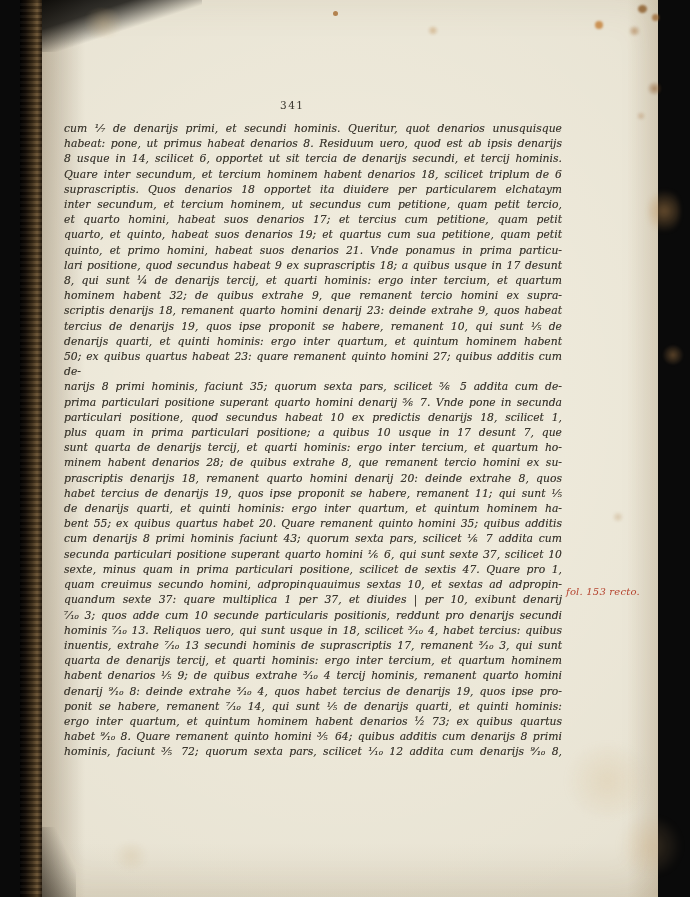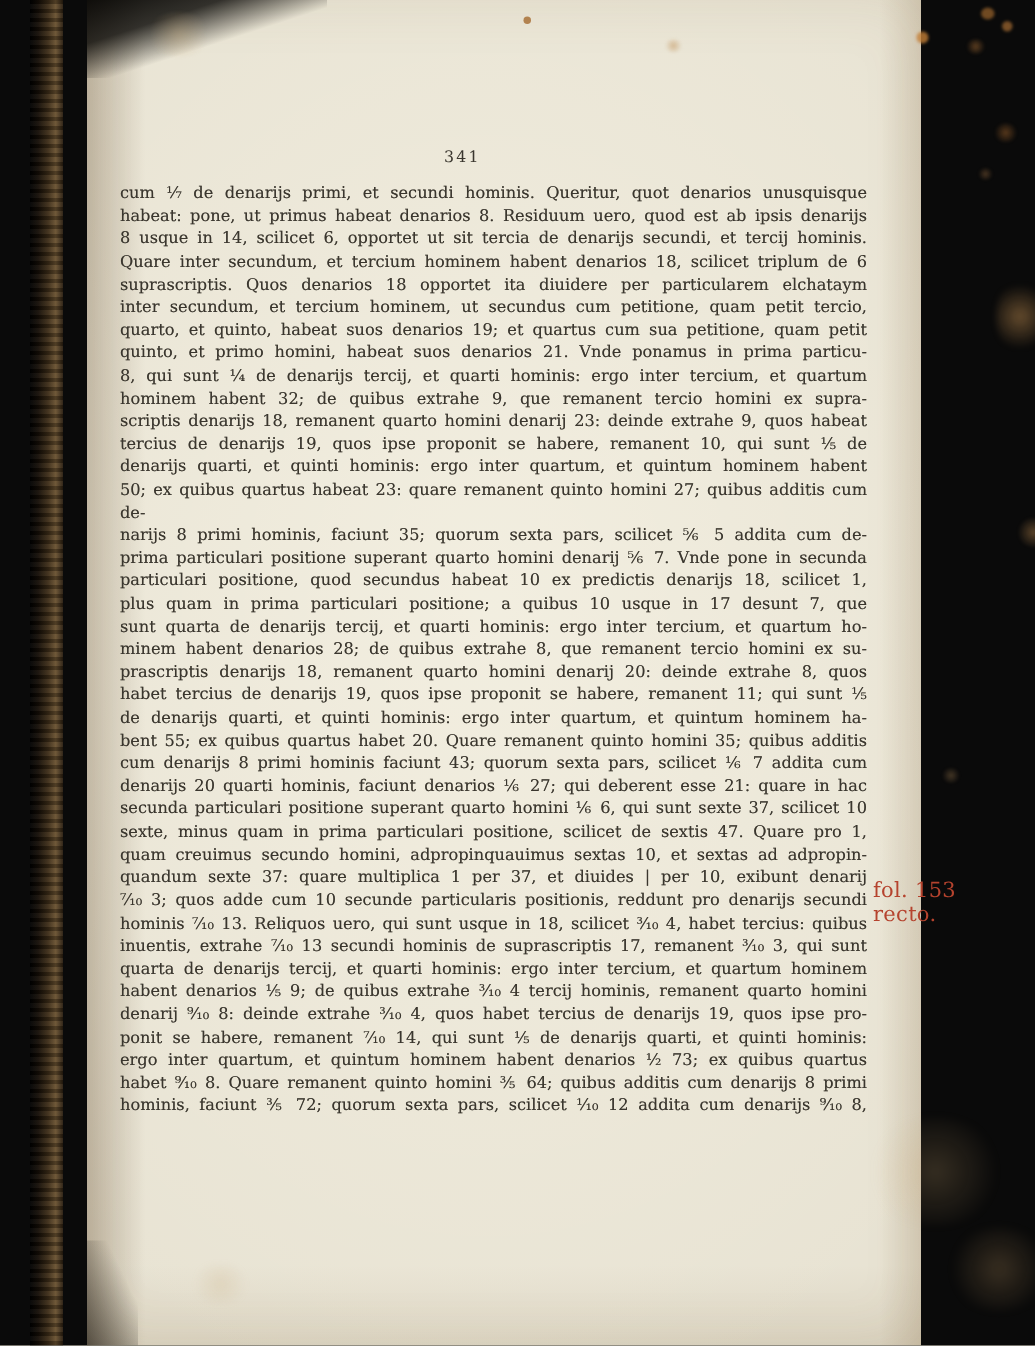--- a/index.html
+++ b/index.html
@@ -15,21 +15,21 @@
   
   .spine {
     position: absolute; left: 20px; top: 0; width: 22px; height: 100%;
     background:
       repeating-linear-gradient(to bottom, rgba(0,0,0,0.25) 0 3px, rgba(255,255,255,0.04) 3px 6px),
       linear-gradient(to right, #000 0%, #150e07 25%, #3d2d18 55%, #6a5231 78%, #2b1f11 100%);
   }
 
   
   .page {
-    position: absolute; left: 58px; top: 0; width: 556px; height: 897px;
+    position: absolute; left: 42px; top: 0; width: 616px; height: 897px;
     background-color: #e8e3d3;
     background-image:
       radial-gradient(ellipse 120% 95% at 48% 45%, rgba(255,252,240,0.45), rgba(0,0,0,0) 65%),
       linear-gradient(to right, rgba(90,65,35,0.30), rgba(90,65,35,0) 7%),
       linear-gradient(to left, rgba(130,100,60,0.18), rgba(130,100,60,0) 5%),
       linear-gradient(to top, rgba(120,95,55,0.10), rgba(120,95,55,0) 6%);
     box-shadow: inset 0 0 40px rgba(120,95,55,0.12);
   }
 
   .corner-shadow-tl {
@@ -70,25 +70,26 @@
     position: absolute; left: 22px; top: 121px; width: 498px;
     color: #3a362e;
     font-size: 10.8px;
     line-height: 15.2px;
     text-shadow: 0 0 0.4px rgba(58,54,46,0.55);
   }
   .line {
     text-align: justify;
     text-align-last: justify;
     white-space: normal;
+    font-style: italic;
   }
 
   .margin-note {
     position: absolute; left: 524px; top: 586px; width: 92px;
-    font-size: 14px; 
+    font-size: 10px; font-style: italic;
     color: #b5432e;
     letter-spacing: 0.2px;
   }
 </style>
 </head>
 <body>
 
 <div class="scan">
   <div class="spine"></div>
 
@@ -114,40 +115,41 @@
 
     <div class="page-number">341</div>
 
     <div class="body-text">
         <div class="line">cum ¹⁄₇ de denarijs primi, et secundi hominis. Queritur, quot denarios unusquisque</div>
         <div class="line">habeat: pone, ut primus habeat denarios 8. Residuum uero, quod est ab ipsis denarijs</div>
         <div class="line">8 usque in 14, scilicet 6, opportet ut sit tercia de denarijs secundi, et tercij hominis.</div>
         <div class="line">Quare inter secundum, et tercium hominem habent denarios 18, scilicet triplum de 6</div>
         <div class="line">suprascriptis. Quos denarios 18 opportet ita diuidere per particularem elchataym</div>
         <div class="line">inter secundum, et tercium hominem, ut secundus cum petitione, quam petit tercio,</div>
+        <div class="line">et quarto homini, habeat suos denarios 17; et tercius cum petitione, quam petit</div>
         <div class="line">quarto, et quinto, habeat suos denarios 19; et quartus cum sua petitione, quam petit</div>
         <div class="line">quinto, et primo homini, habeat suos denarios 21. Vnde ponamus in prima particu-</div>
+        <div class="line">lari positione, quod secundus habeat 9 ex suprascriptis 18; a quibus usque in 17 desunt</div>
         <div class="line">8, qui sunt ¼ de denarijs tercij, et quarti hominis: ergo inter tercium, et quartum</div>
         <div class="line">hominem habent 32; de quibus extrahe 9, que remanent tercio homini ex supra-</div>
         <div class="line">scriptis denarijs 18, remanent quarto homini denarij 23: deinde extrahe 9, quos habeat</div>
         <div class="line">tercius de denarijs 19, quos ipse proponit se habere, remanent 10, qui sunt ⅕ de</div>
         <div class="line">denarijs quarti, et quinti hominis: ergo inter quartum, et quintum hominem habent</div>
         <div class="line">50; ex quibus quartus habeat 23: quare remanent quinto homini 27; quibus additis cum de-</div>
         <div class="line">narijs 8 primi hominis, faciunt 35; quorum sexta pars, scilicet ⅚ 5 addita cum de-</div>
         <div class="line">prima particulari positione superant quarto homini denarij ⅚ 7. Vnde pone in secunda</div>
         <div class="line">particulari positione, quod secundus habeat 10 ex predictis denarijs 18, scilicet 1,</div>
         <div class="line">plus quam in prima particulari positione; a quibus 10 usque in 17 desunt 7, que</div>
         <div class="line">sunt quarta de denarijs tercij, et quarti hominis: ergo inter tercium, et quartum ho-</div>
         <div class="line">minem habent denarios 28; de quibus extrahe 8, que remanent tercio homini ex su-</div>
         <div class="line">prascriptis denarijs 18, remanent quarto homini denarij 20: deinde extrahe 8, quos</div>
         <div class="line">habet tercius de denarijs 19, quos ipse proponit se habere, remanent 11; qui sunt ⅕</div>
         <div class="line">de denarijs quarti, et quinti hominis: ergo inter quartum, et quintum hominem ha-</div>
         <div class="line">bent 55; ex quibus quartus habet 20. Quare remanent quinto homini 35; quibus additis</div>
         <div class="line">cum denarijs 8 primi hominis faciunt 43; quorum sexta pars, scilicet ⅙ 7 addita cum</div>
-        <div class="line">denarijs 20 quarti hominis, faciunt denarios ⅙ 27; qui deberent esse 21: quare in hac</div>
         <div class="line">secunda particulari positione superant quarto homini ⅙ 6, qui sunt sexte 37, scilicet 10</div>
         <div class="line">sexte, minus quam in prima particulari positione, scilicet de sextis 47. Quare pro 1,</div>
         <div class="line">quam creuimus secundo homini, adpropinquauimus sextas 10, et sextas ad adpropin-</div>
         <div class="line">quandum sexte 37: quare multiplica 1 per 37, et diuides | per 10, exibunt denarij</div>
         <div class="line">⁷⁄₁₀ 3; quos adde cum 10 secunde particularis positionis, reddunt pro denarijs secundi</div>
         <div class="line">hominis ⁷⁄₁₀ 13. Reliquos uero, qui sunt usque in 18, scilicet ³⁄₁₀ 4, habet tercius: quibus</div>
         <div class="line">inuentis, extrahe ⁷⁄₁₀ 13 secundi hominis de suprascriptis 17, remanent ³⁄₁₀ 3, qui sunt</div>
         <div class="line">quarta de denarijs tercij, et quarti hominis: ergo inter tercium, et quartum hominem</div>
         <div class="line">habent denarios ⅕ 9; de quibus extrahe ³⁄₁₀ 4 tercij hominis, remanent quarto homini</div>
         <div class="line">denarij ⁹⁄₁₀ 8: deinde extrahe ³⁄₁₀ 4, quos habet tercius de denarijs 19, quos ipse pro-</div>

